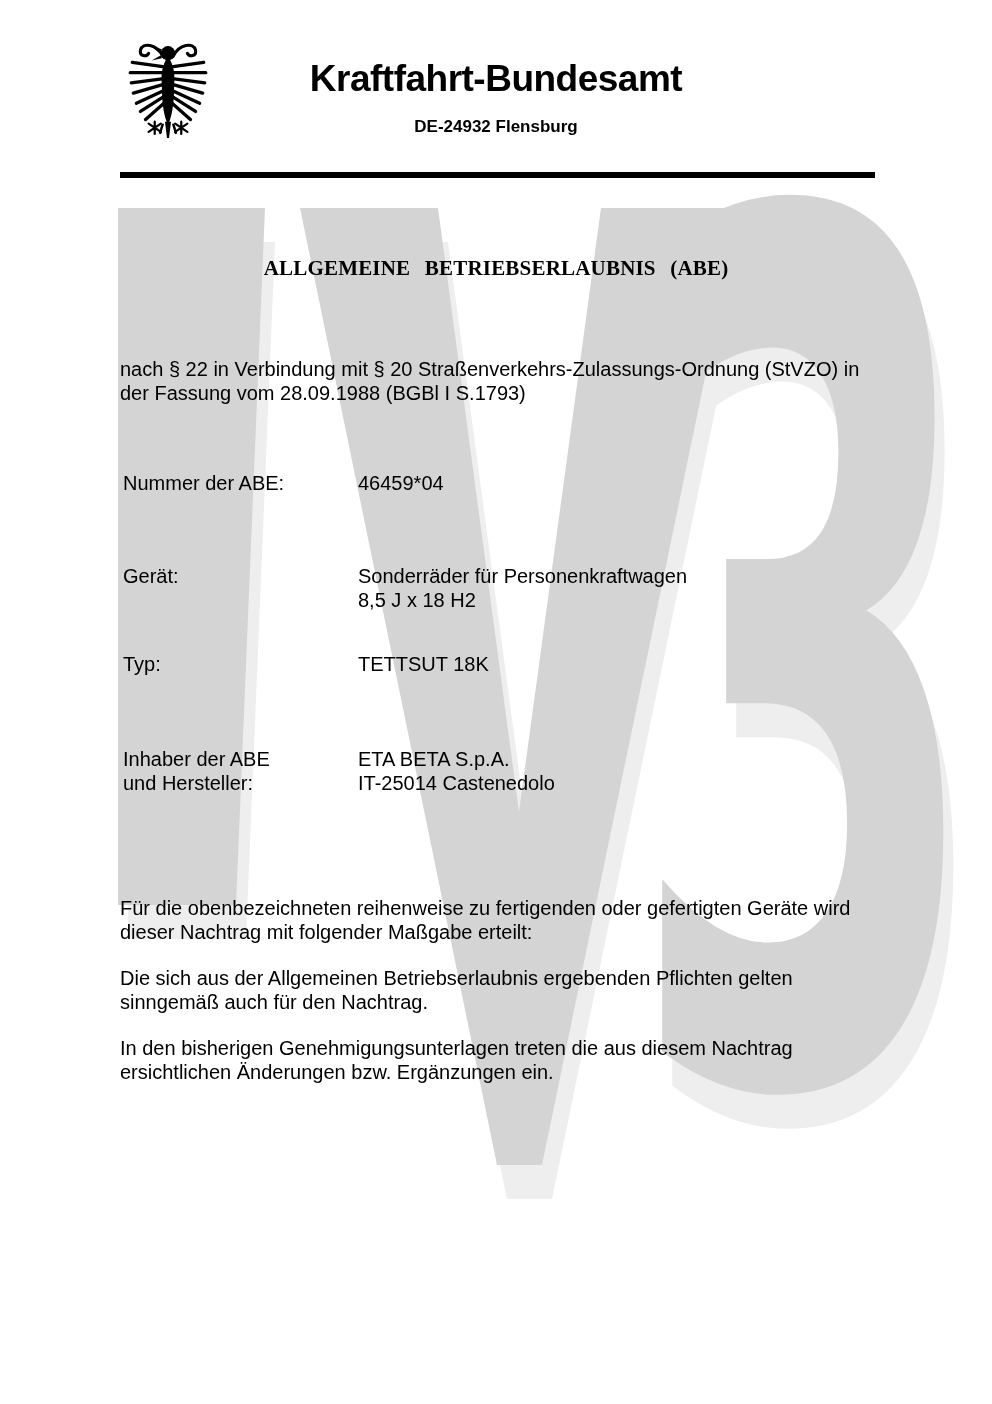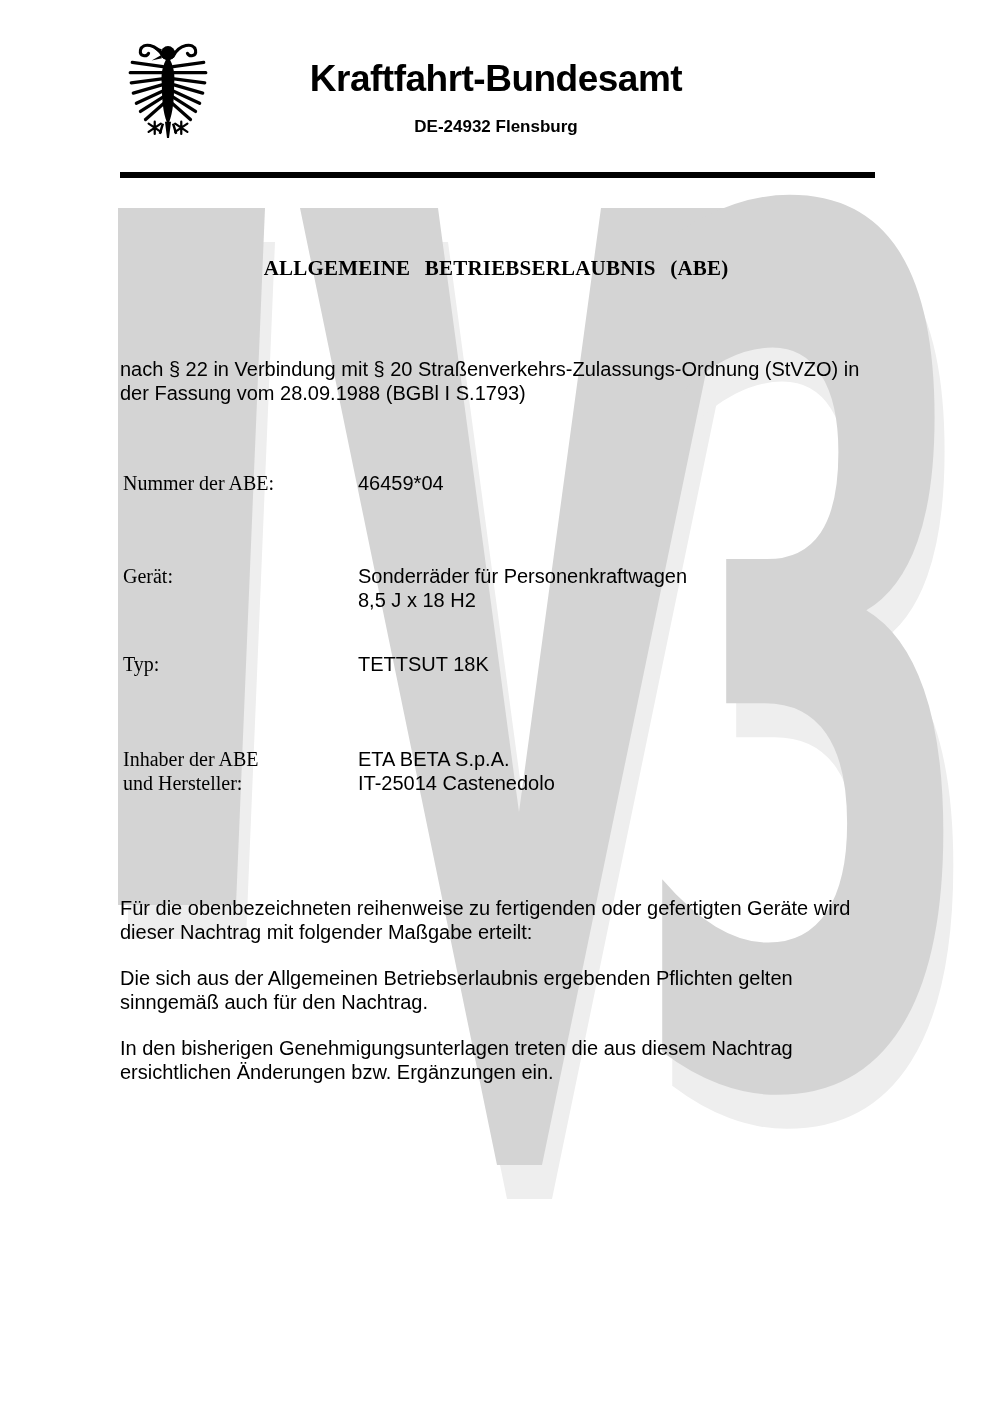--- a/index.html
+++ b/index.html
@@ -35,21 +35,21 @@
 
   
   .doc-title {
     position: absolute; left: 0; top: 256px; width: 992px;
     text-align: center;
     font-size: 21px; font-weight: bold;
     word-spacing: 9px; letter-spacing: 0.2px; font-family: Liberation Serif, serif;
   }
   .body-text { font-size: 20px; line-height: 24px; }
   .legal-basis { position: absolute; left: 120px; top: 357px; width: 780px; }
-  .field-label { position: absolute; left: 123px; width: 230px; font-family: Liberation Serif, serif; }
+  .field-label { position: absolute; left: 123px; width: 230px; }
   .field-value { position: absolute; left: 358px; width: 520px; }
   .para { position: absolute; left: 120px; width: 790px; margin-top: 12px; }
 </style>
 </head>
 <body>
 
 <div class="page">
 
   <svg class="watermark" viewBox="0 0 992 1404" width="992" height="1404" aria-hidden="true">
     <defs>

